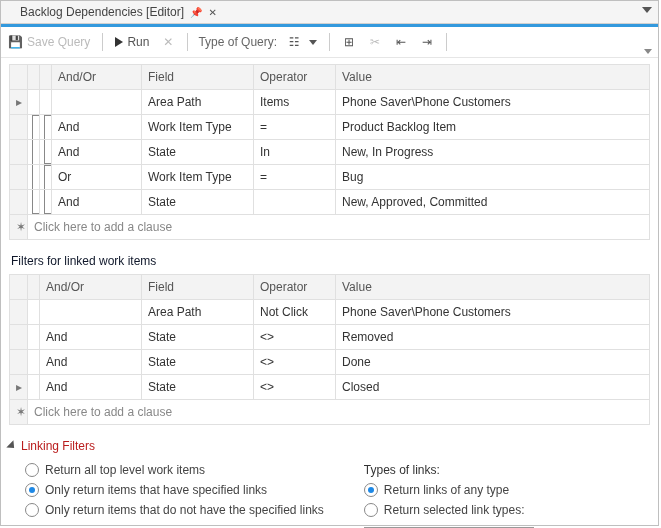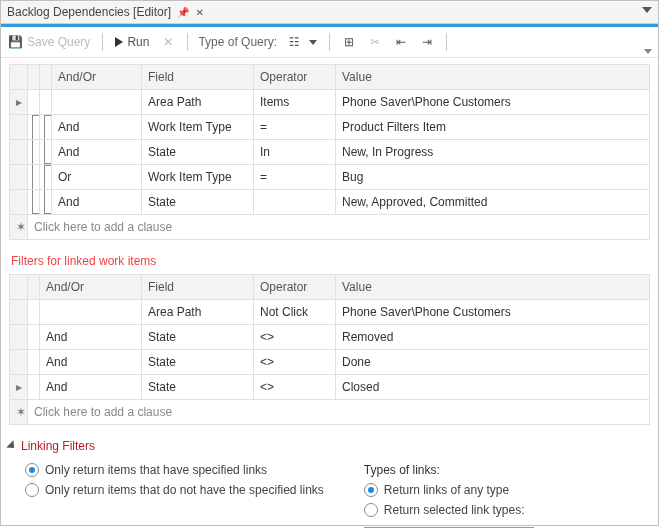--- a/index.html
+++ b/index.html
@@ -21,21 +21,21 @@
     position: relative;
     background: #fff;
   }
   .titlebar {
     height: 22px;
     background: #f5f5f5;
     border-bottom: 1px solid #d0d0d0;
     display: flex;
     align-items: center;
     position: relative;
-    padding-left: 6px;
+    padding-left: 19px;
   }
   .titlebar .title {
     font-size: 12px;
     color: #444;
   }
   .titlebar .tab-icons {
     margin-left: 6px;
     display: flex;
     gap: 6px;
     align-items: center;
@@ -170,21 +170,21 @@
   .bracket.bot::after{
     content:"";
     position:absolute;
     bottom:0;left:0;width:6px;height:1px;background:#888;
   }
   .placeholder-row td {
     color: #888;
   }
   .section-title {
     margin: 14px 2px 2px 2px;
-    color: #ef4444;
+    color: #0f172a;
     font-size: 12px;
   }
   .linking {
     margin-top: 14px;
   }
   .linking .header {
     display: flex;
     align-items: center;
     gap: 6px;
     color: #b91c1c;
@@ -319,21 +319,21 @@
           <td class="rowhead"></td>
           <td class="bracket-cell">
               <span class="bracket top"></span>
             </td>
           <td class="bracket-cell">
               <span class="bracket top"></span>
             </td>
           <td>And</td>
           <td>Work Item Type</td>
           <td>=</td>
-          <td>Product Filters Item</td>
+          <td>Product Backlog Item</td>
         </tr>
         <tr>
           <td class="rowhead"></td>
           <td class="bracket-cell">
               <span class="bracket"></span>
             </td>
           <td class="bracket-cell">
               <span class="bracket bot"></span>
             </td>
           <td>And</td>
@@ -434,20 +434,24 @@
       </tbody>
     </table>
 
     <div class="linking">
       <div class="header">
         <span class="tri"></span>
         <span>Linking Filters</span>
       </div>
       <div class="body">
         <div class="col">
+          <label class="radio-row">
+            <span class="radio"></span>
+            <span>Return all top level work items</span>
+          </label>
           <label class="radio-row">
             <span class="radio checked"></span>
             <span>Only return items that have specified links</span>
           </label>
           <label class="radio-row">
             <span class="radio"></span>
             <span>Only return items that do not have the specified links</span>
           </label>
         </div>
         <div class="col">

